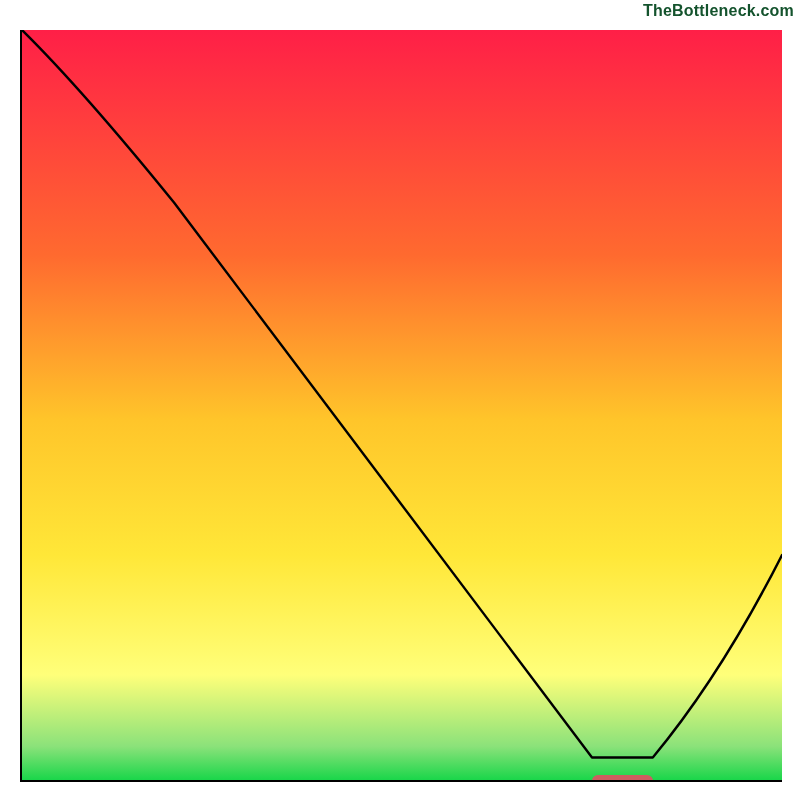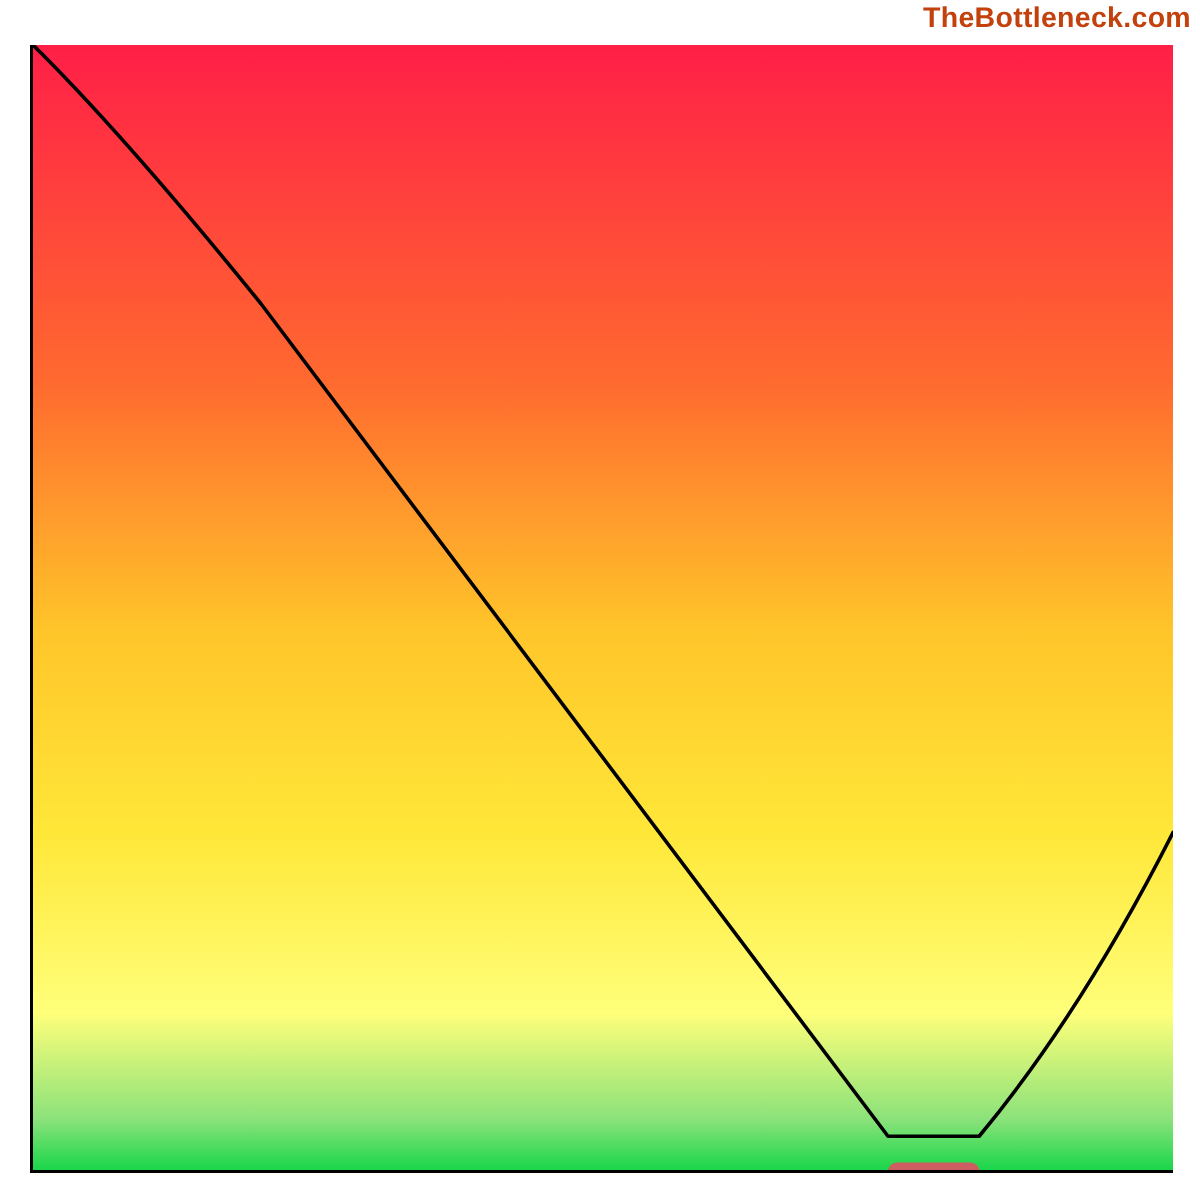--- a/index.html
+++ b/index.html
@@ -13,23 +13,23 @@
   }
   .stage {
     position: relative;
     width: 800px;
     height: 800px;
   }
   .watermark {
     position: absolute;
     top: 2px;
     right: 6px;
-    font-size: 19px;
+    font-size: 16px;
     font-weight: 600;
-    color: #c2410c;
+    color: #14532d;
     letter-spacing: 0.2px;
     z-index: 10;
   }
   .plot {
     position: absolute;
     left: 20px;
     top: 30px;
     width: 760px;
     height: 750px;
     border-left: 2px solid #000;

